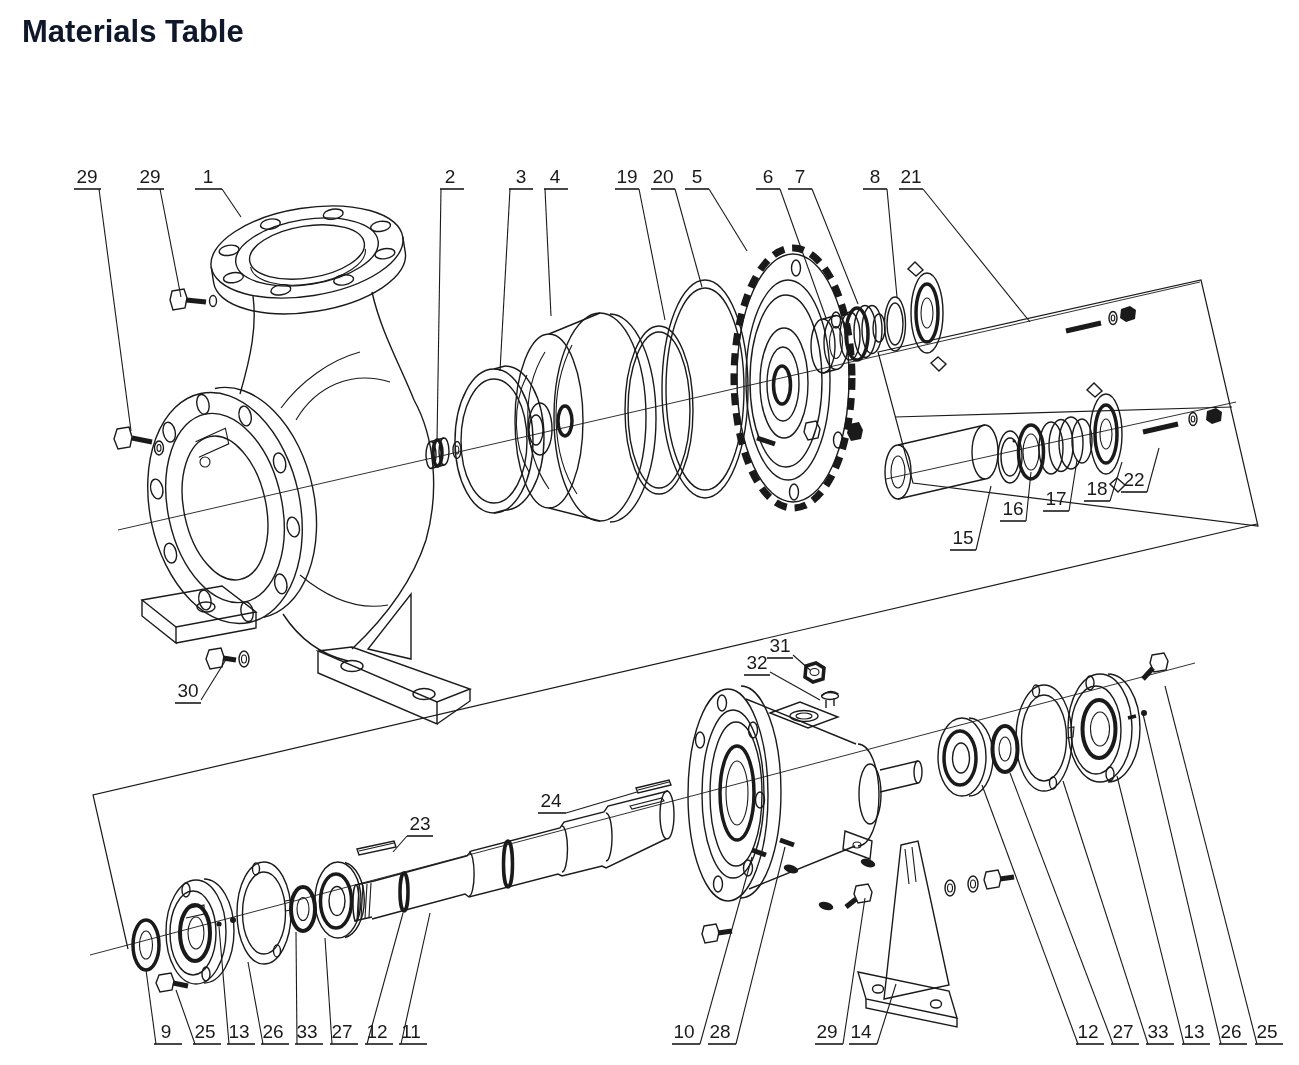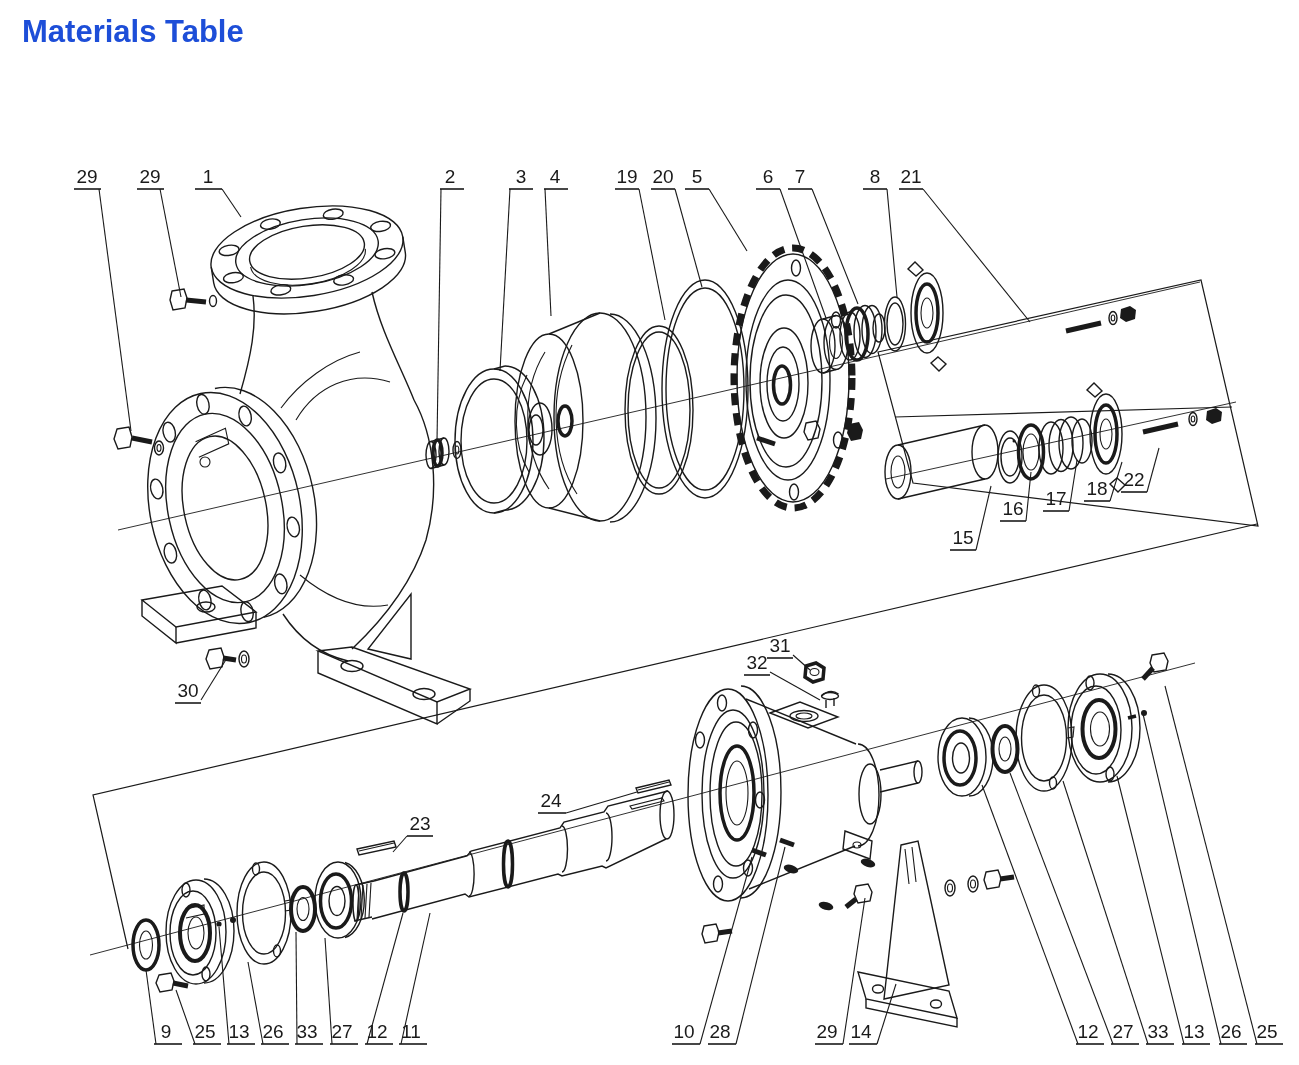--- a/index.html
+++ b/index.html
@@ -18,21 +18,21 @@
   svg .fillb{fill:#1a1a1a;stroke:none;}
   svg .teeth{stroke-width:7;stroke-dasharray:12 8;}
   svg .callout-num{fill:#1a1a1a;stroke:none;font:19px "Liberation Sans", sans-serif;text-anchor:middle;}
   svg .callout-ul{stroke-width:1.6;}
   svg .leader{stroke-width:1.1;fill:none;}
 </style>
 </head>
 <body>
 
 <div class="canvas">
-  <h1 class="page-title" style="color: #1d4ed8; text-align: right;">Materials Table</h1>
+  <h1 class="page-title" style="color: #0f172a; text-align: right;">Materials Table</h1>
 
   <svg id="art" width="1299" height="1065" viewBox="0 0 1299 1065">
 
     <g>
       <line class="cl" x1="118" y1="530" x2="1200" y2="282"></line>
 
       <g>
 
         <g transform="rotate(-9 307 252)">
           <ellipse cx="307" cy="252" rx="97" ry="44"></ellipse>

